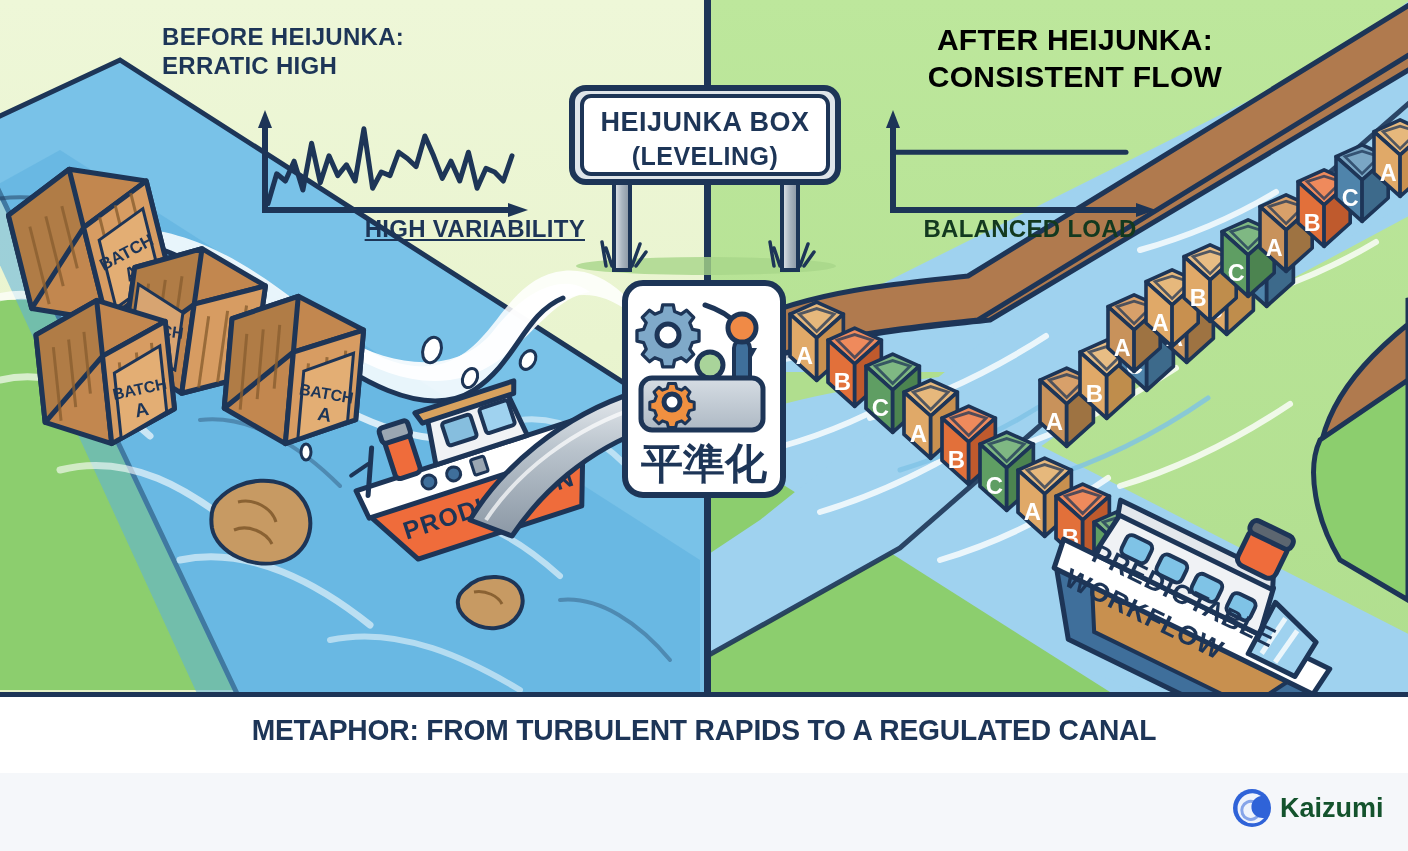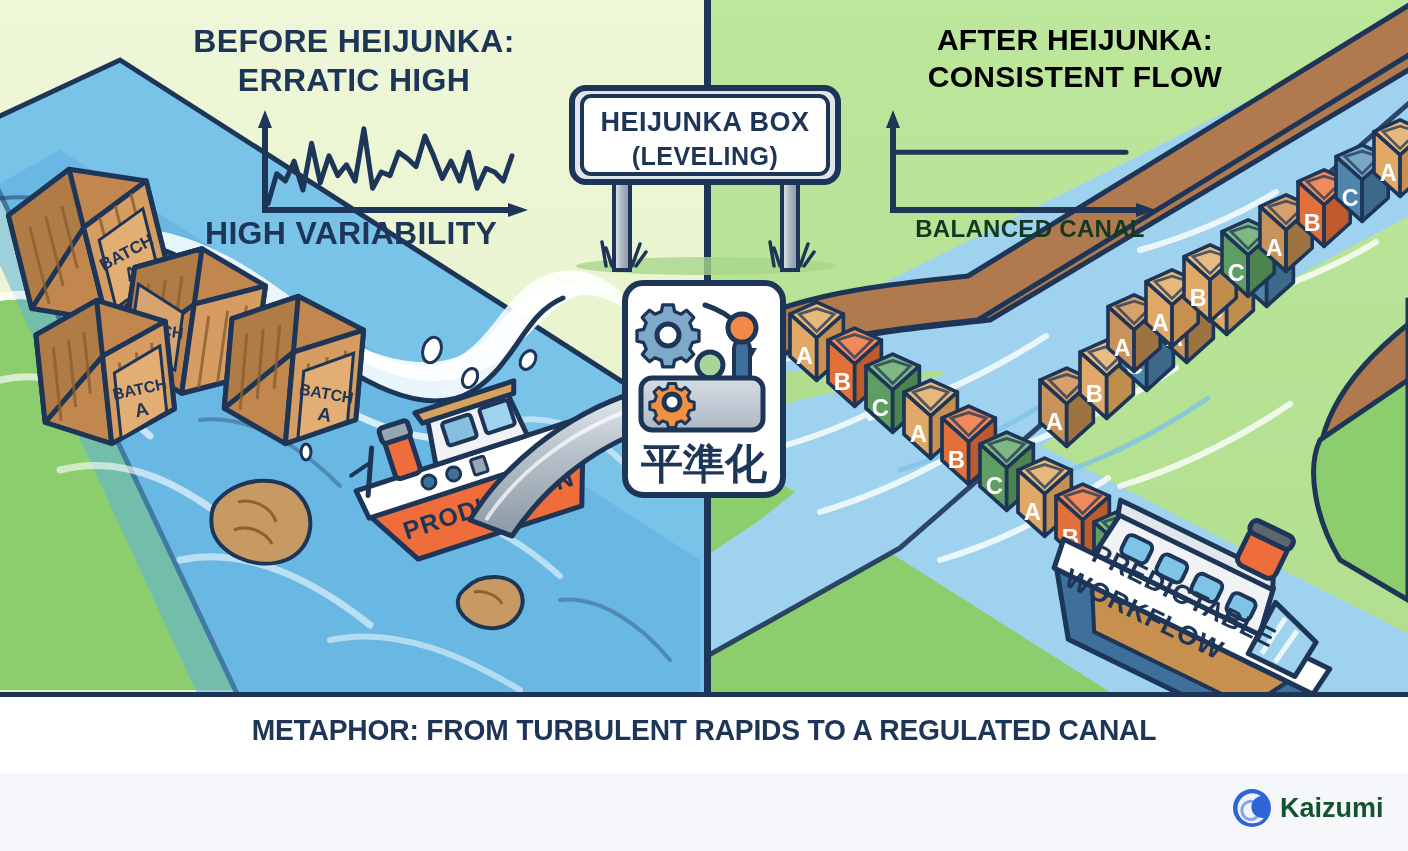--- a/index.html
+++ b/index.html
@@ -555,37 +555,37 @@
 
   <g transform="translate(1252,808)">
     <circle cx="0" cy="0" r="19" fill="#2f63d8"></circle>
     <path d="M9,-12 A15,15 0 1,0 12,10 A11,11 0 1,1 9,-12 Z" fill="#ffffff" opacity=".92"></path>
     <path d="M2,-6 A9,9 0 1,0 7,6" fill="none" stroke="#2f63d8" stroke-width="3" opacity=".55"></path>
   </g>
 </svg>
 
 <div style="position:absolute;left:0;top:0;width:1408px;height:851px;pointer-events:none;">
 
-  <div style="position:absolute;left:144px;top:22px;width:420px;text-align:center;color:#1d3557;
-              font-size:32px;font-weight:bold;line-height:1.22;letter-spacing:.3px;">
+  <div style="position:absolute;left:162px;top:22px;width:420px;text-align:left;color:#1d3557;
+              font-size:24px;font-weight:bold;line-height:1.22;letter-spacing:.3px;">
     <div>BEFORE HEIJUNKA:</div>
     <div>ERRATIC HIGH</div>
   </div>
 
   <div style="position:absolute;left:865px;top:22px;width:420px;text-align:center;color:#000000;
               font-size:30px;font-weight:bold;line-height:1.22;letter-spacing:.3px;">
     <div>AFTER HEIJUNKA:</div>
     <div>CONSISTENT FLOW</div>
   </div>
 
-  <div style="position:absolute;left:205px;top:215px;width:380px;text-align:left;color:#1d3557;
-              font-size:32px;font-weight:bold;letter-spacing:.3px;">HIGH VARIABILITY</div>
+  <div style="position:absolute;left:205px;top:215px;width:380px;text-align:right;color:#1d3557;
+              font-size:24px;font-weight:bold;letter-spacing:.3px;text-decoration:underline;">HIGH VARIABILITY</div>
 
   <div style="position:absolute;left:840px;top:215px;width:380px;text-align:center;color:#13391f;
-              font-size:24px;font-weight:bold;letter-spacing:.3px;">BALANCED CANAL</div>
+              font-size:24px;font-weight:bold;letter-spacing:.3px;">BALANCED LOAD</div>
 
   <div style="position:absolute;left:0;top:713px;width:1408px;text-align:center;color:#1d3557;
               font-size:30px;font-weight:bold;letter-spacing:-.2px;
               transform:scaleX(.94);transform-origin:center;">METAPHOR: FROM TURBULENT RAPIDS TO A REGULATED CANAL</div>
 
   <div style="position:absolute;left:1280px;top:793px;color:#14532d;font-size:27px;font-weight:bold;">Kaizumi</div>
 </div>
 </div>
 
 </body></html>

